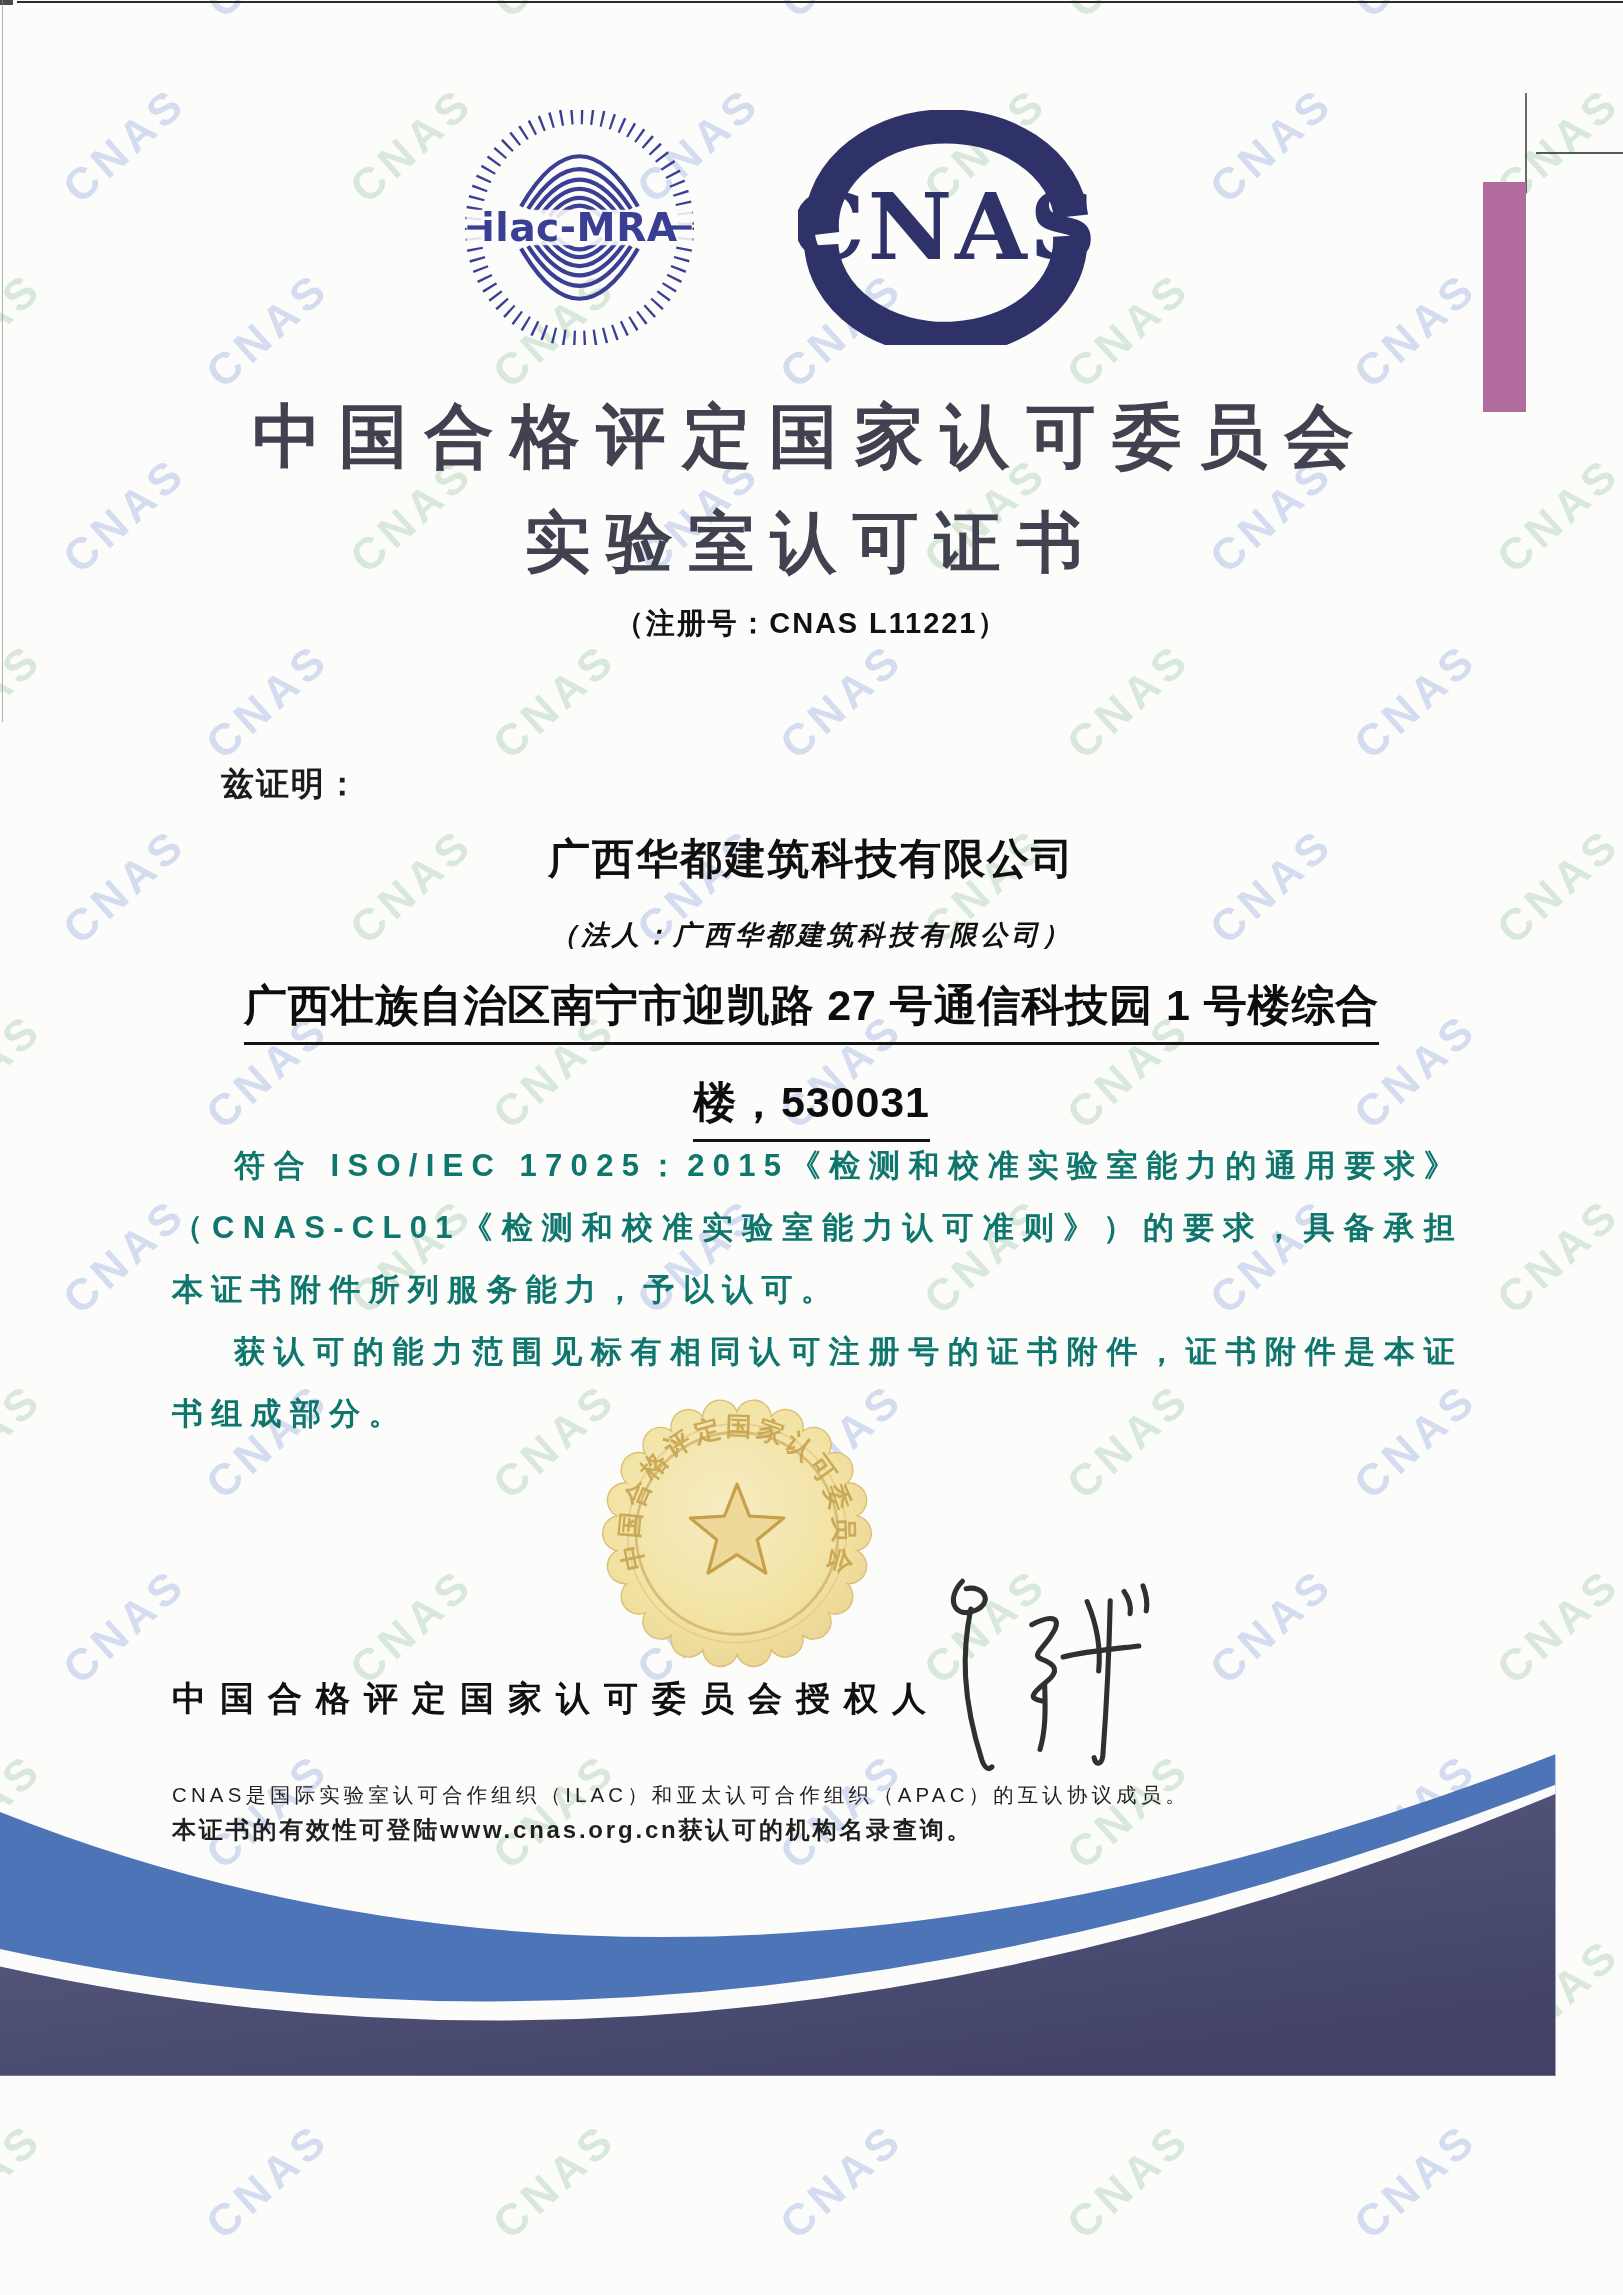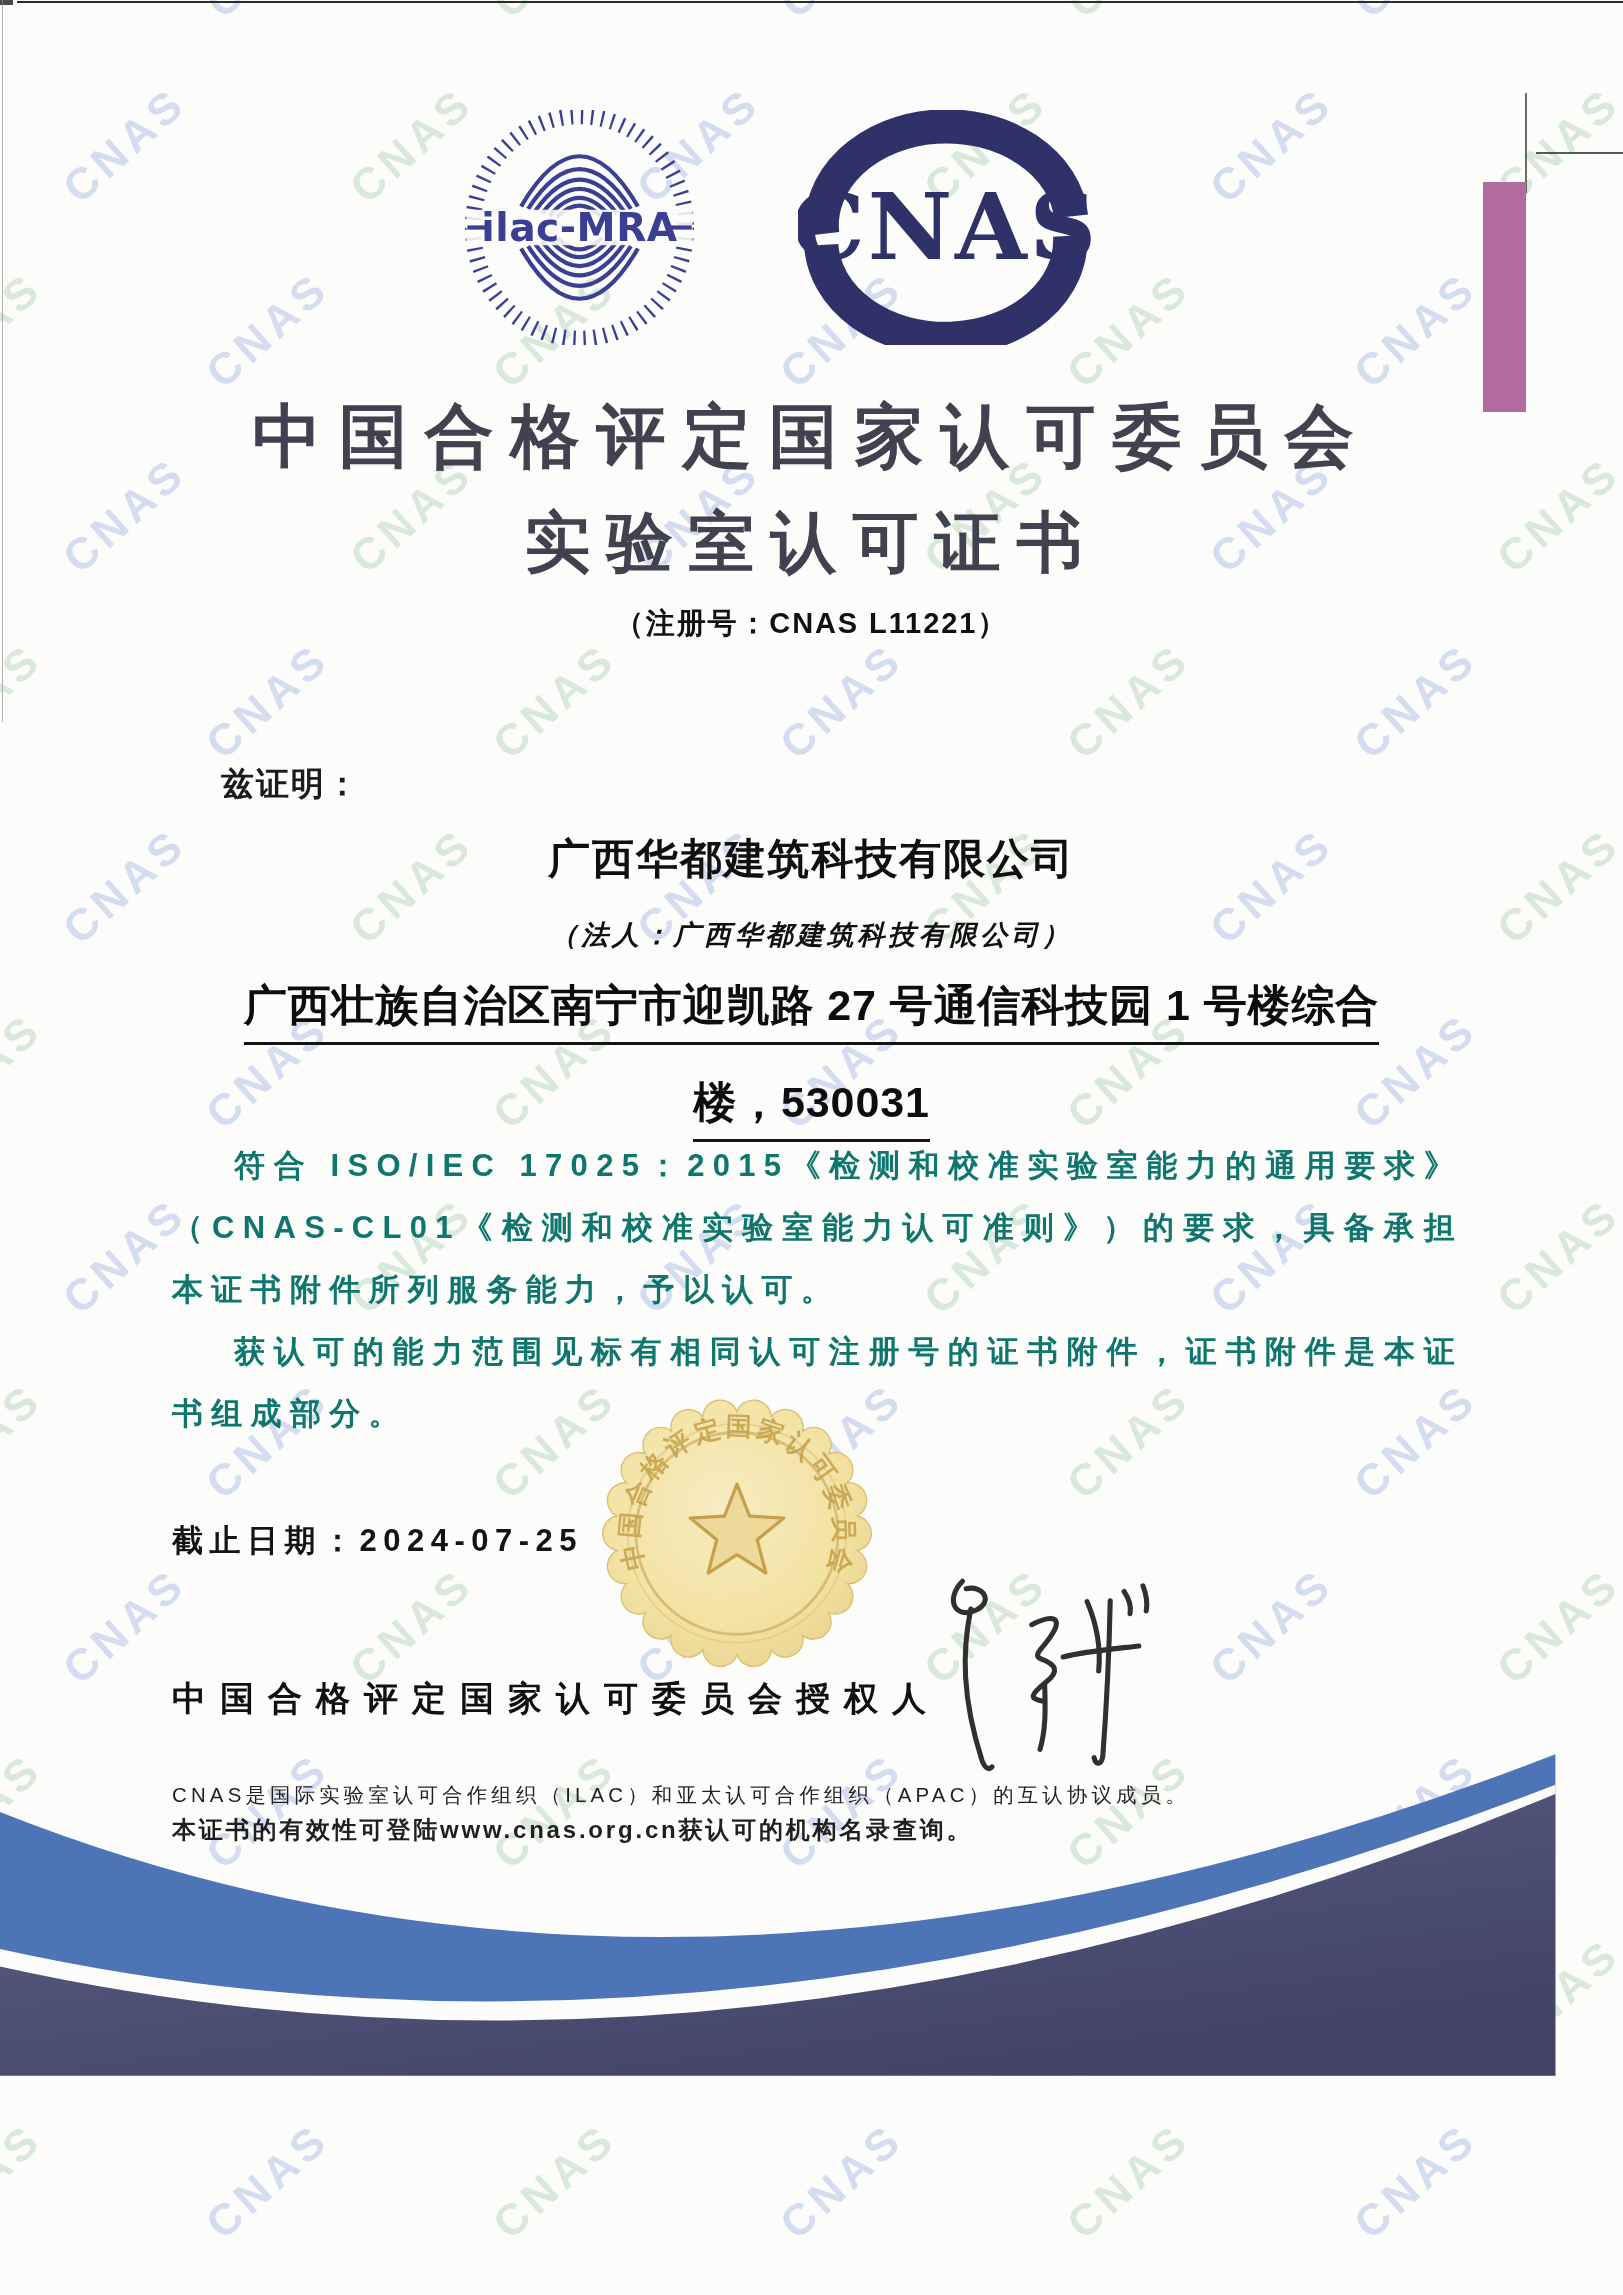--- a/index.html
+++ b/index.html
@@ -200,23 +200,20 @@
   </div>
   <div class="addr addr2">
     <span class="ul">楼，530031</span>
   </div>
 
   <div class="paras">
     <p>符合 ISO/IEC 17025：2015《检测和校准实验室能力的通用要求》（CNAS-CL01《检测和校准实验室能力认可准则》）的要求，具备承担本证书附件所列服务能力，予以认可。</p>
     <p>获认可的能力范围见标有相同认可注册号的证书附件，证书附件是本证书组成部分。</p>
   </div>
 
-  <div class="dateline d2">
-    <span>截止日期：</span><span>2024-07-25</span>
-  </div>
 
   <svg class="logo" style="left:598px;top:1391px;" width="278" height="285" viewBox="0 0 600 615">
     <defs>
       <radialGradient id="goldGrad" cx="0.45" cy="0.4" r="0.75">
         <stop offset="0" stop-color="#f7ecc2"></stop>
         <stop offset="0.6" stop-color="#f2e2a2"></stop>
         <stop offset="1" stop-color="#e6cd88"></stop>
       </radialGradient>
       <path id="sealTextArc" d="M 108,397 A 212,212 0 1 1 492,397" fill="none"></path>
     </defs>

